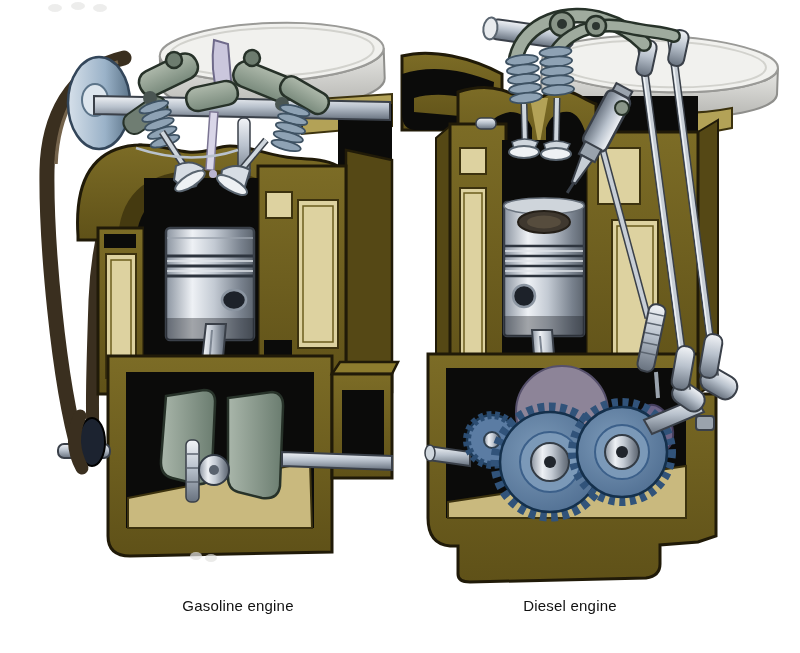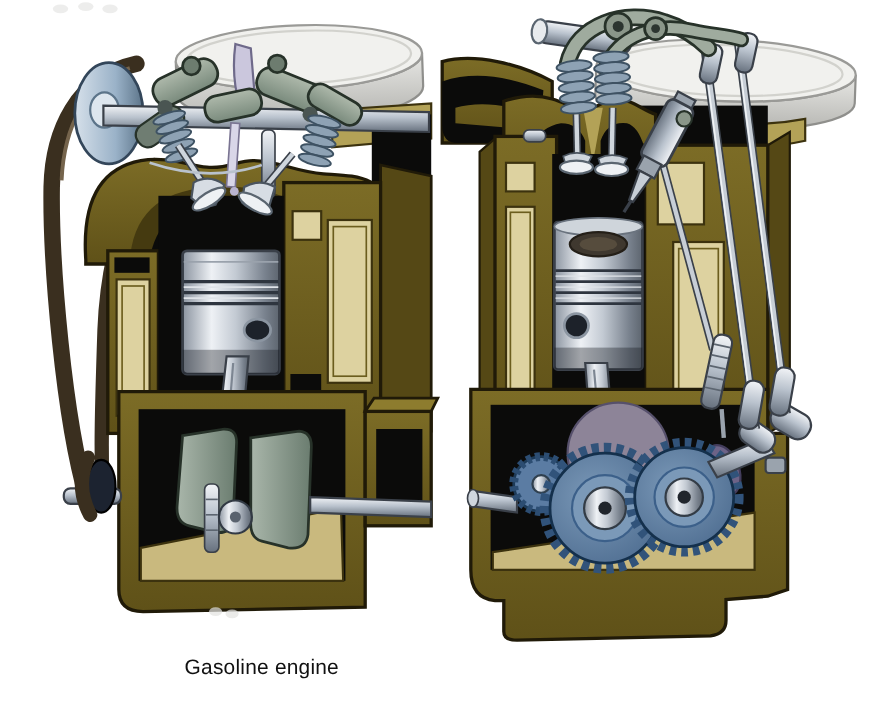--- a/index.html
+++ b/index.html
@@ -1,21 +1,21 @@
 <!DOCTYPE html>
 <html style="--page_bg: #ffffff; --block_olive: #6e6020; --block_olive_dark: #554815; --block_outline: #201a08; --panel_tan: #ddd2a0; --shelf_khaki: #b3a257; --sump_floor_tan: #c9b97e; --interior_black: #0b0b0a; --steel_light: #eef1f4; --steel_mid: #b9c2cd; --steel_dark: #6e7a88; --steel_outline: #3a4049; --sage_green: #8a9689; --spring_blue: #8ea2b4; --belt_brown: #3a2f1f; --pulley_blue: #9ab2c8; --disc_gray: #e9e9e6; --gear_blue: #5b7ca3; --purple_disc: #6d6387; --mauve_disc: #8d8498; --caption_text: #111111;"><head>
 <meta charset="utf-8">
 <style>
   html,body{margin:0;padding:0;}
   body{background:#ffffff;font-family:"Liberation Sans", sans-serif;}
   .canvas{position:relative;width:800px;height:653px;background:var(--page_bg,#ffffff);overflow:hidden;}
   .fig-svg{position:absolute;top:0;}
   #svg-gasoline{left:0;}
   #svg-diesel{left:400px;}
-  .caption{position:absolute;top:597px;font-size:19px;color:#111;text-align:center;letter-spacing:0.2px;}
+  .caption{position:absolute;top:597px;font-size:15px;color:#111;text-align:center;letter-spacing:0.2px;}
   #caption-gasoline{left:140px;width:196px;}
   #caption-diesel{left:470px;width:200px;}
 </style>
 </head>
 <body>
 
 <div class="canvas">
 
   <svg id="svg-gasoline" class="fig-svg" width="400" height="590" viewBox="0 0 400 590">
     <defs>
@@ -447,13 +447,14 @@
       <ellipse cx="124" cy="152" rx="15" ry="6" fill="#eef1f4" stroke="#5a6570" stroke-width="2"></ellipse>
       <line x1="157" y1="98" x2="156" y2="148" stroke="#3a4049" stroke-width="7"></line>
       <line x1="157" y1="98" x2="156" y2="148" stroke="#cfd6dd" stroke-width="4"></line>
       <path d="M144,144 Q156,138 170,144 L165,154 L147,154 Z" fill="#cfd6dd" stroke="#4a545f" stroke-width="1.5"></path>
       <ellipse cx="156" cy="154" rx="15" ry="6" fill="#eef1f4" stroke="#5a6570" stroke-width="2"></ellipse>
       <rect x="76" y="118" width="20" height="11" rx="5" fill="url(#d-steelH)" stroke="#3a4049" stroke-width="1.5"></rect>
     </g>
   </svg>
 
   <div class="caption" id="caption-gasoline">Gasoline engine</div>
+  <div class="caption" id="caption-diesel">Diesel engine</div>
 </div>
 
 </body></html>

